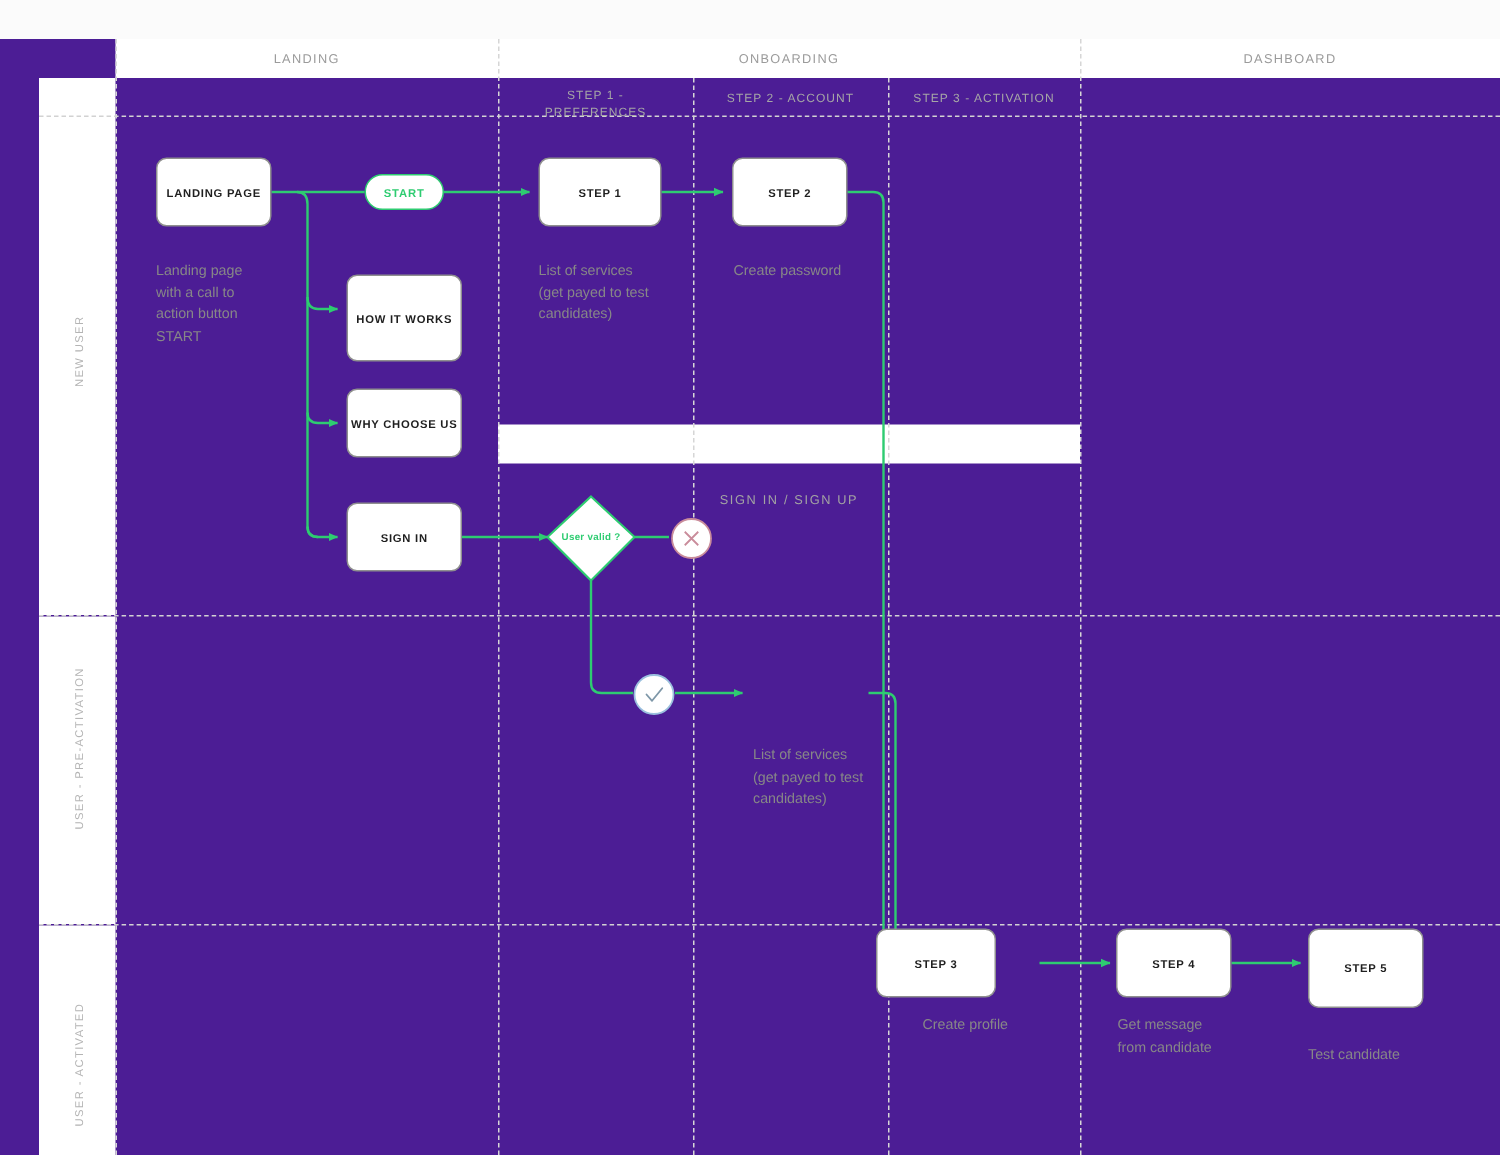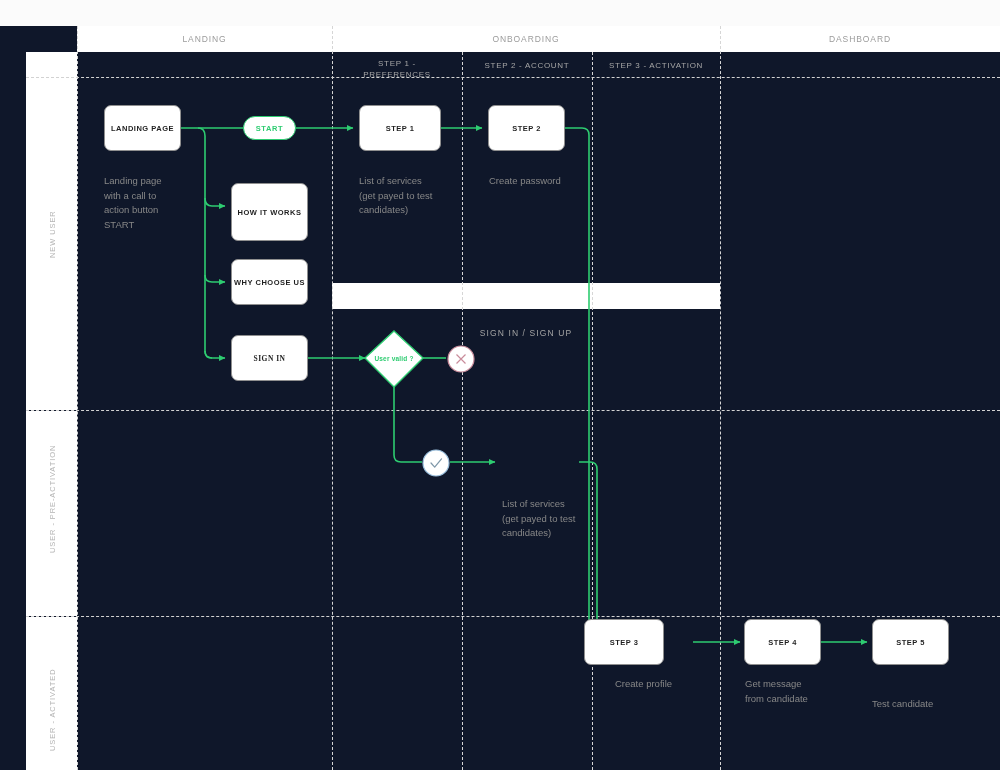--- a/index.html
+++ b/index.html
@@ -9,21 +9,21 @@
   body {
     width: 1000px; height: 770px;
     font-family: "Liberation Sans", sans-serif;
     overflow: hidden;
     position: relative;
   }
   #canvas {
     position: absolute;
     left: 0; top: 0;
     width: 1000px; height: 770px;
-    background: #0f172a;
+    background: #4c1d95;
   }
   .layer {
     position: absolute; left: 0; top: 0;
     width: 1000px; height: 770px;
   }
   
   .band {
     position: absolute;
     background: #ffffff;
   }
@@ -239,21 +239,21 @@
     </div>
 
     <div class="node" style="left:231px; top:183px; width:77px; height:58px;">
       <span>HOW IT WORKS</span>
     </div>
 
     <div class="node" style="left:231px; top:259px; width:77px; height:46px;">
       <span>WHY CHOOSE US</span>
     </div>
 
-    <div class="node" style="left:231px; top:335px; width:77px; height:46px;font-family:Liberation Serif, serif;">
+    <div class="node" style="left:231px; top:335px; width:77px; height:46px;">
       <span>SIGN IN</span>
     </div>
 
     <div style="position:absolute; left:365px; top:351px; width:58px; height:14px;
                 display:flex; align-items:center; justify-content:center;">
       <span style="font-size:6.5px; font-weight:bold; color:#2ecc71; letter-spacing:0.2px;">User valid ?</span>
     </div>
 
     <div style="position:absolute; left:448px; top:346px; width:26px; height:26px;"></div>
     <div style="position:absolute; left:423px; top:450px; width:26px; height:26px;"></div>
@@ -268,21 +268,21 @@
 
 
     <div class="node" style="left:584px; top:619px; width:80px; height:46px;">
       <span>STEP 3</span>
     </div>
 
     <div class="node" style="left:744px; top:619px; width:77px; height:46px;">
       <span>STEP 4</span>
     </div>
 
-    <div class="node" style="left:872px; top:619px; width:77px; height:46px;">
+    <div class="node" style="left:872px; top:619px; width:77px; height:53px;">
       <span>STEP 5</span>
     </div>
   </div>
 
   <div class="layer">
     <div class="caption" style="left:104px; top:174px; width:110px;">Landing page
 with a call to
 action button
 START</div>
     <div class="caption" style="left:359px; top:174px; width:115px;">List of services

